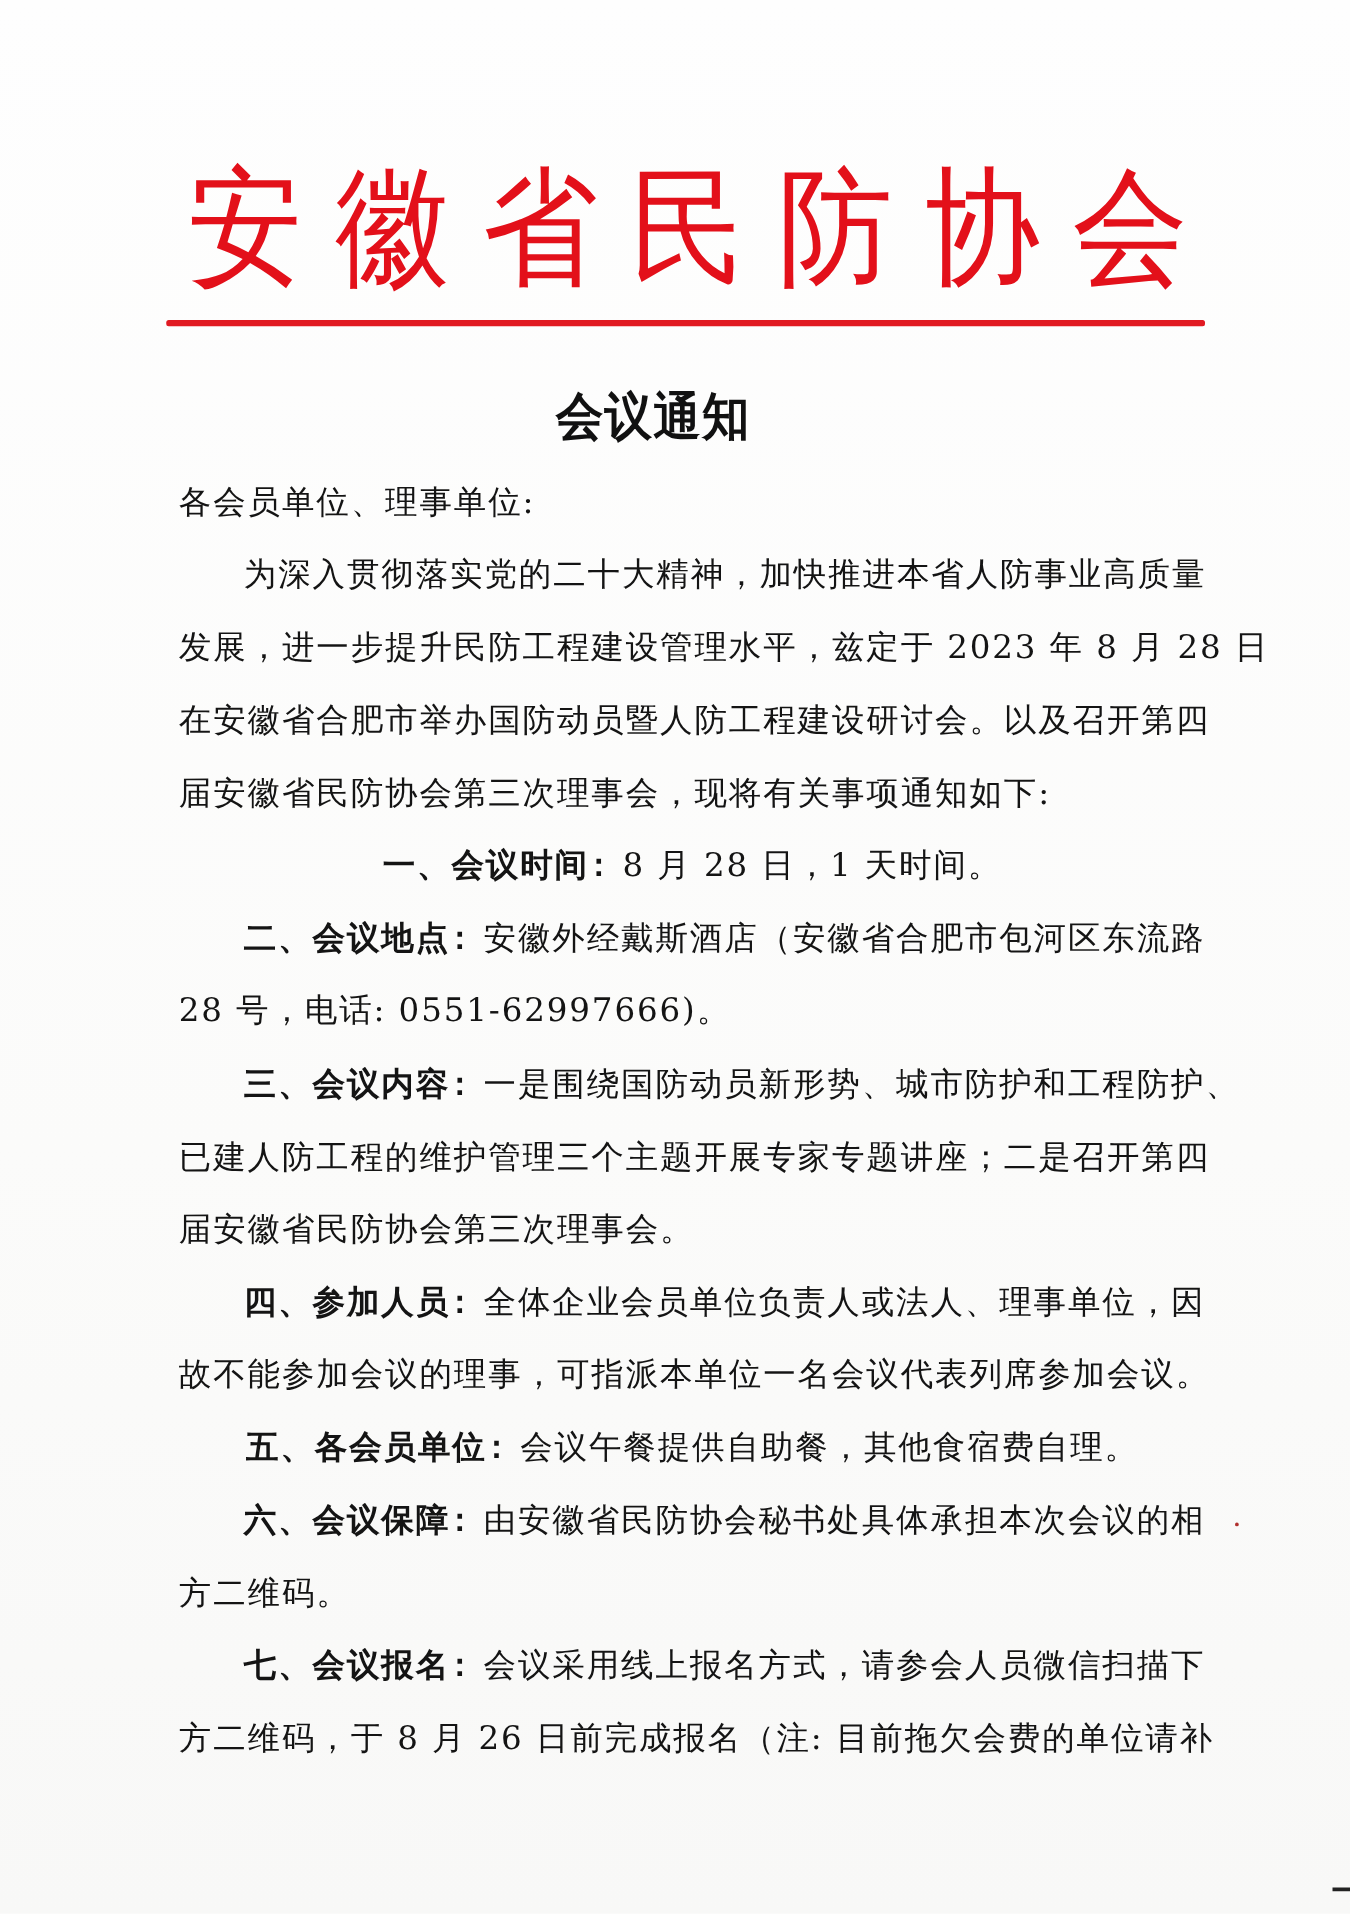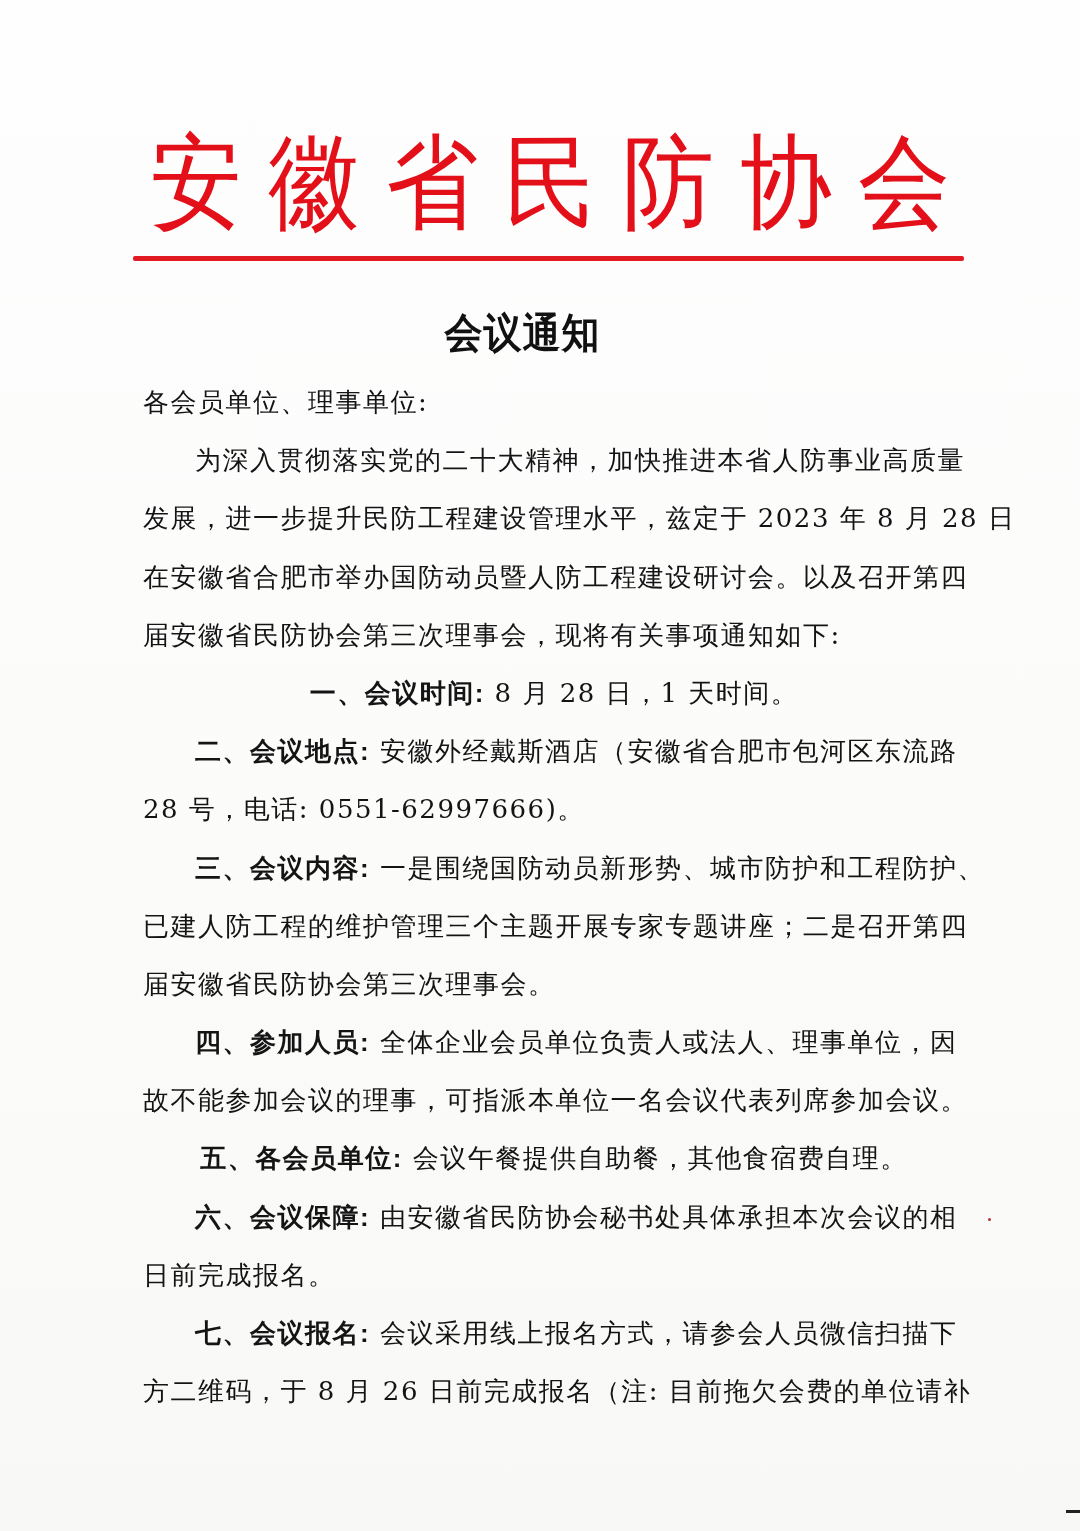--- a/index.html
+++ b/index.html
@@ -58,21 +58,21 @@
     position: absolute;
     left: 143px; top: 373px;
     width: 770px;
     font-size: 26px;
     line-height: 58.2px;
     color: #141414;
     letter-spacing: 1.5px;
   }
   .line { white-space: nowrap; display: block; height: 58.2px; }
   .indent { padding-left: 52px; text-align: center; }
-  .bold-lead { font-weight: 700; font-family: Liberation Sans, sans-serif; }
+  .bold-lead { font-weight: 700; font-family: Liberation Mono, monospace; }
   .speck {
     position: absolute;
     width: 3px; height: 3px;
     background: #b0302e;
     border-radius: 50%;
   }
   .edge-mark {
     position: absolute;
     right: 0; top: 1510px;
     width: 14px; height: 3px;
@@ -114,21 +114,21 @@
     <span class="line indent"><span class="bold-lead">三、会议内容:</span><span> 一是围绕国防动员新形势、城市防护和工程防护、</span></span>
     <span class="line">已建人防工程的维护管理三个主题开展专家专题讲座；二是召开第四</span>
     <span class="line">届安徽省民防协会第三次理事会。</span>
 
     <span class="line indent"><span class="bold-lead">四、参加人员:</span><span> 全体企业会员单位负责人或法人、理事单位，因</span></span>
     <span class="line">故不能参加会议的理事，可指派本单位一名会议代表列席参加会议。</span>
 
     <span class="line indent"><span class="bold-lead">五、各会员单位:</span><span> 会议午餐提供自助餐，其他食宿费自理。</span></span>
 
     <span class="line indent"><span class="bold-lead">六、会议保障:</span><span> 由安徽省民防协会秘书处具体承担本次会议的相</span></span>
-    <span class="line">日前完成报名。</span>
+    <span class="line">方二维码。</span>
 
     <span class="line indent"><span class="bold-lead">七、会议报名:</span><span> 会议采用线上报名方式，请参会人员微信扫描下</span></span>
     <span class="line">方二维码，于 8 月 26 日前完成报名（注: 目前拖欠会费的单位请补</span>
   </div>
 
   <div class="speck" style="left:988px; top:1218px;"></div>
   <div class="edge-mark"></div>
 </div>
 
 </body></html>

